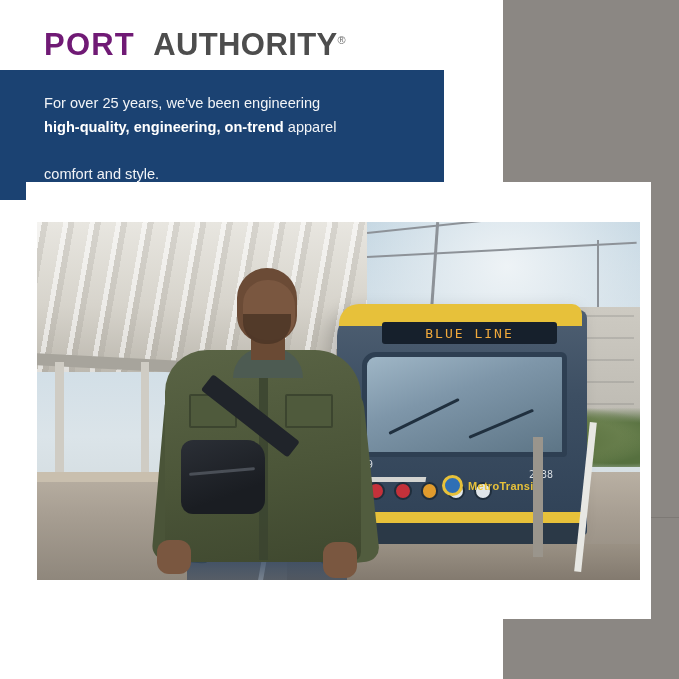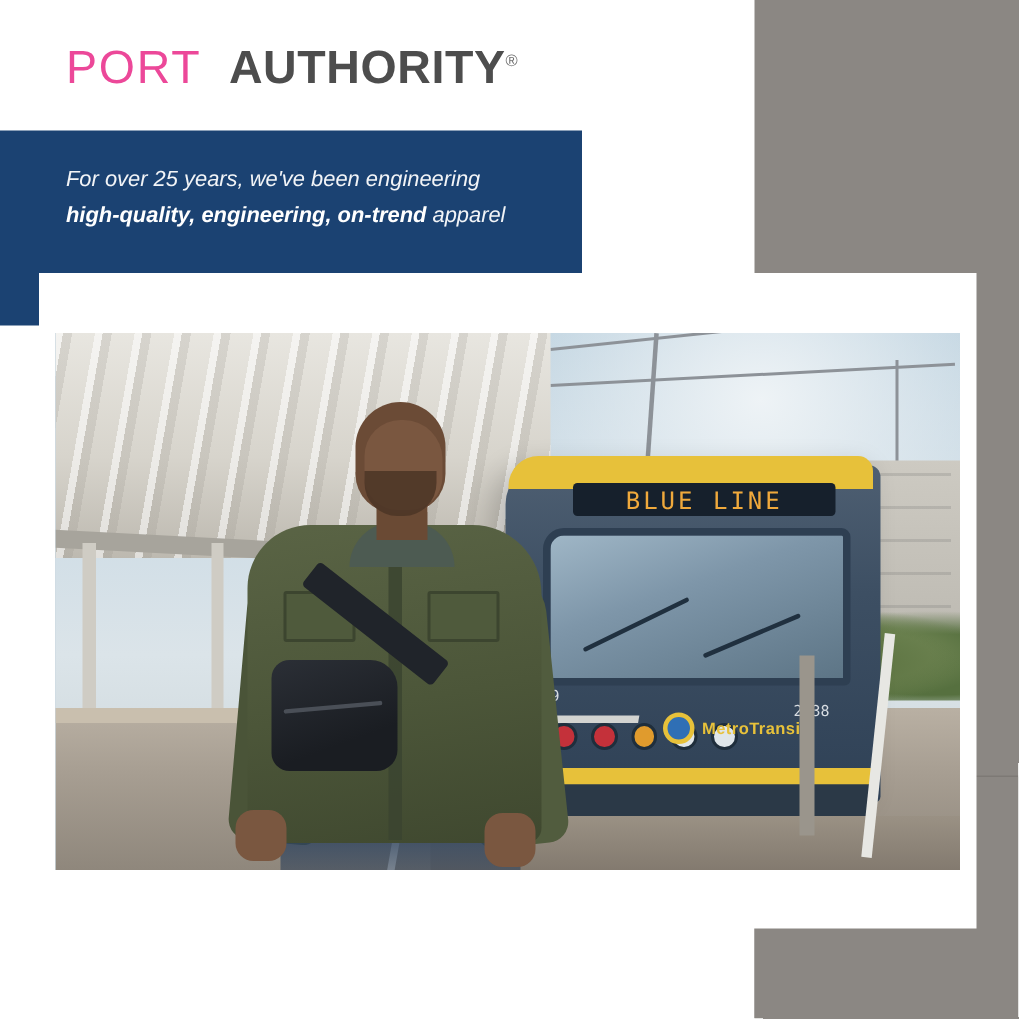--- a/index.html
+++ b/index.html
@@ -50,48 +50,47 @@
     position: absolute;
     left: 44px;
     top: 27px;
     white-space: nowrap;
     font-size: 31px;
     letter-spacing: 0.5px;
     color: #8c8c8c;
     font-weight: 400;
   }
   .logo .light {
-    color: #ec4899;
-    font-weight: 400;
+    color: #701a75;
+    font-weight: 700;
     letter-spacing: 1.2px;
   }
   .logo .bold {
     color: #4d4d4d;
     font-weight: 700;
     letter-spacing: 0.4px;
   }
   .logo .reg {
     font-size: 11px;
     vertical-align: super;
     color: #6f6f6f;
     letter-spacing: 0;
   }
 
   
   .callout {
     position: absolute;
     left: 0;
-    top: 87px;
-    width: 388px;
+    top: 70px;
+    width: 444px;
     height: 130px;
     background: #1b4272;
     color: #ffffff;
     box-sizing: border-box;
     padding: 22px 40px 20px 44px;
-    font-style: italic;
   }
   .callout p {
     margin: 0;
     font-size: 14.6px;
     line-height: 1.62;
     font-weight: 400;
     color: #f2f4f7;
   }
   .callout b {
     font-weight: 700;
@@ -240,21 +239,21 @@
     height: 22px;
     background: #16202c;
     border-radius: 3px;
     display: flex;
     align-items: center;
     justify-content: center;
   }
   .train-sign span {
     color: #f0a93c;
     font-family: "DejaVu Sans Mono", monospace;
-    font-size: 16px;
+    font-size: 13px;
     letter-spacing: 2px;
   }
   .wiper {
     position: absolute;
     background: #20303f;
     height: 3px;
     border-radius: 2px;
   }
   .w1 { left: 352px; top: 210px; width: 78px; transform: rotate(-26deg); transform-origin: left center; }
   .w2 { left: 432px; top: 214px; width: 70px; transform: rotate(-23deg); transform-origin: left center; }

